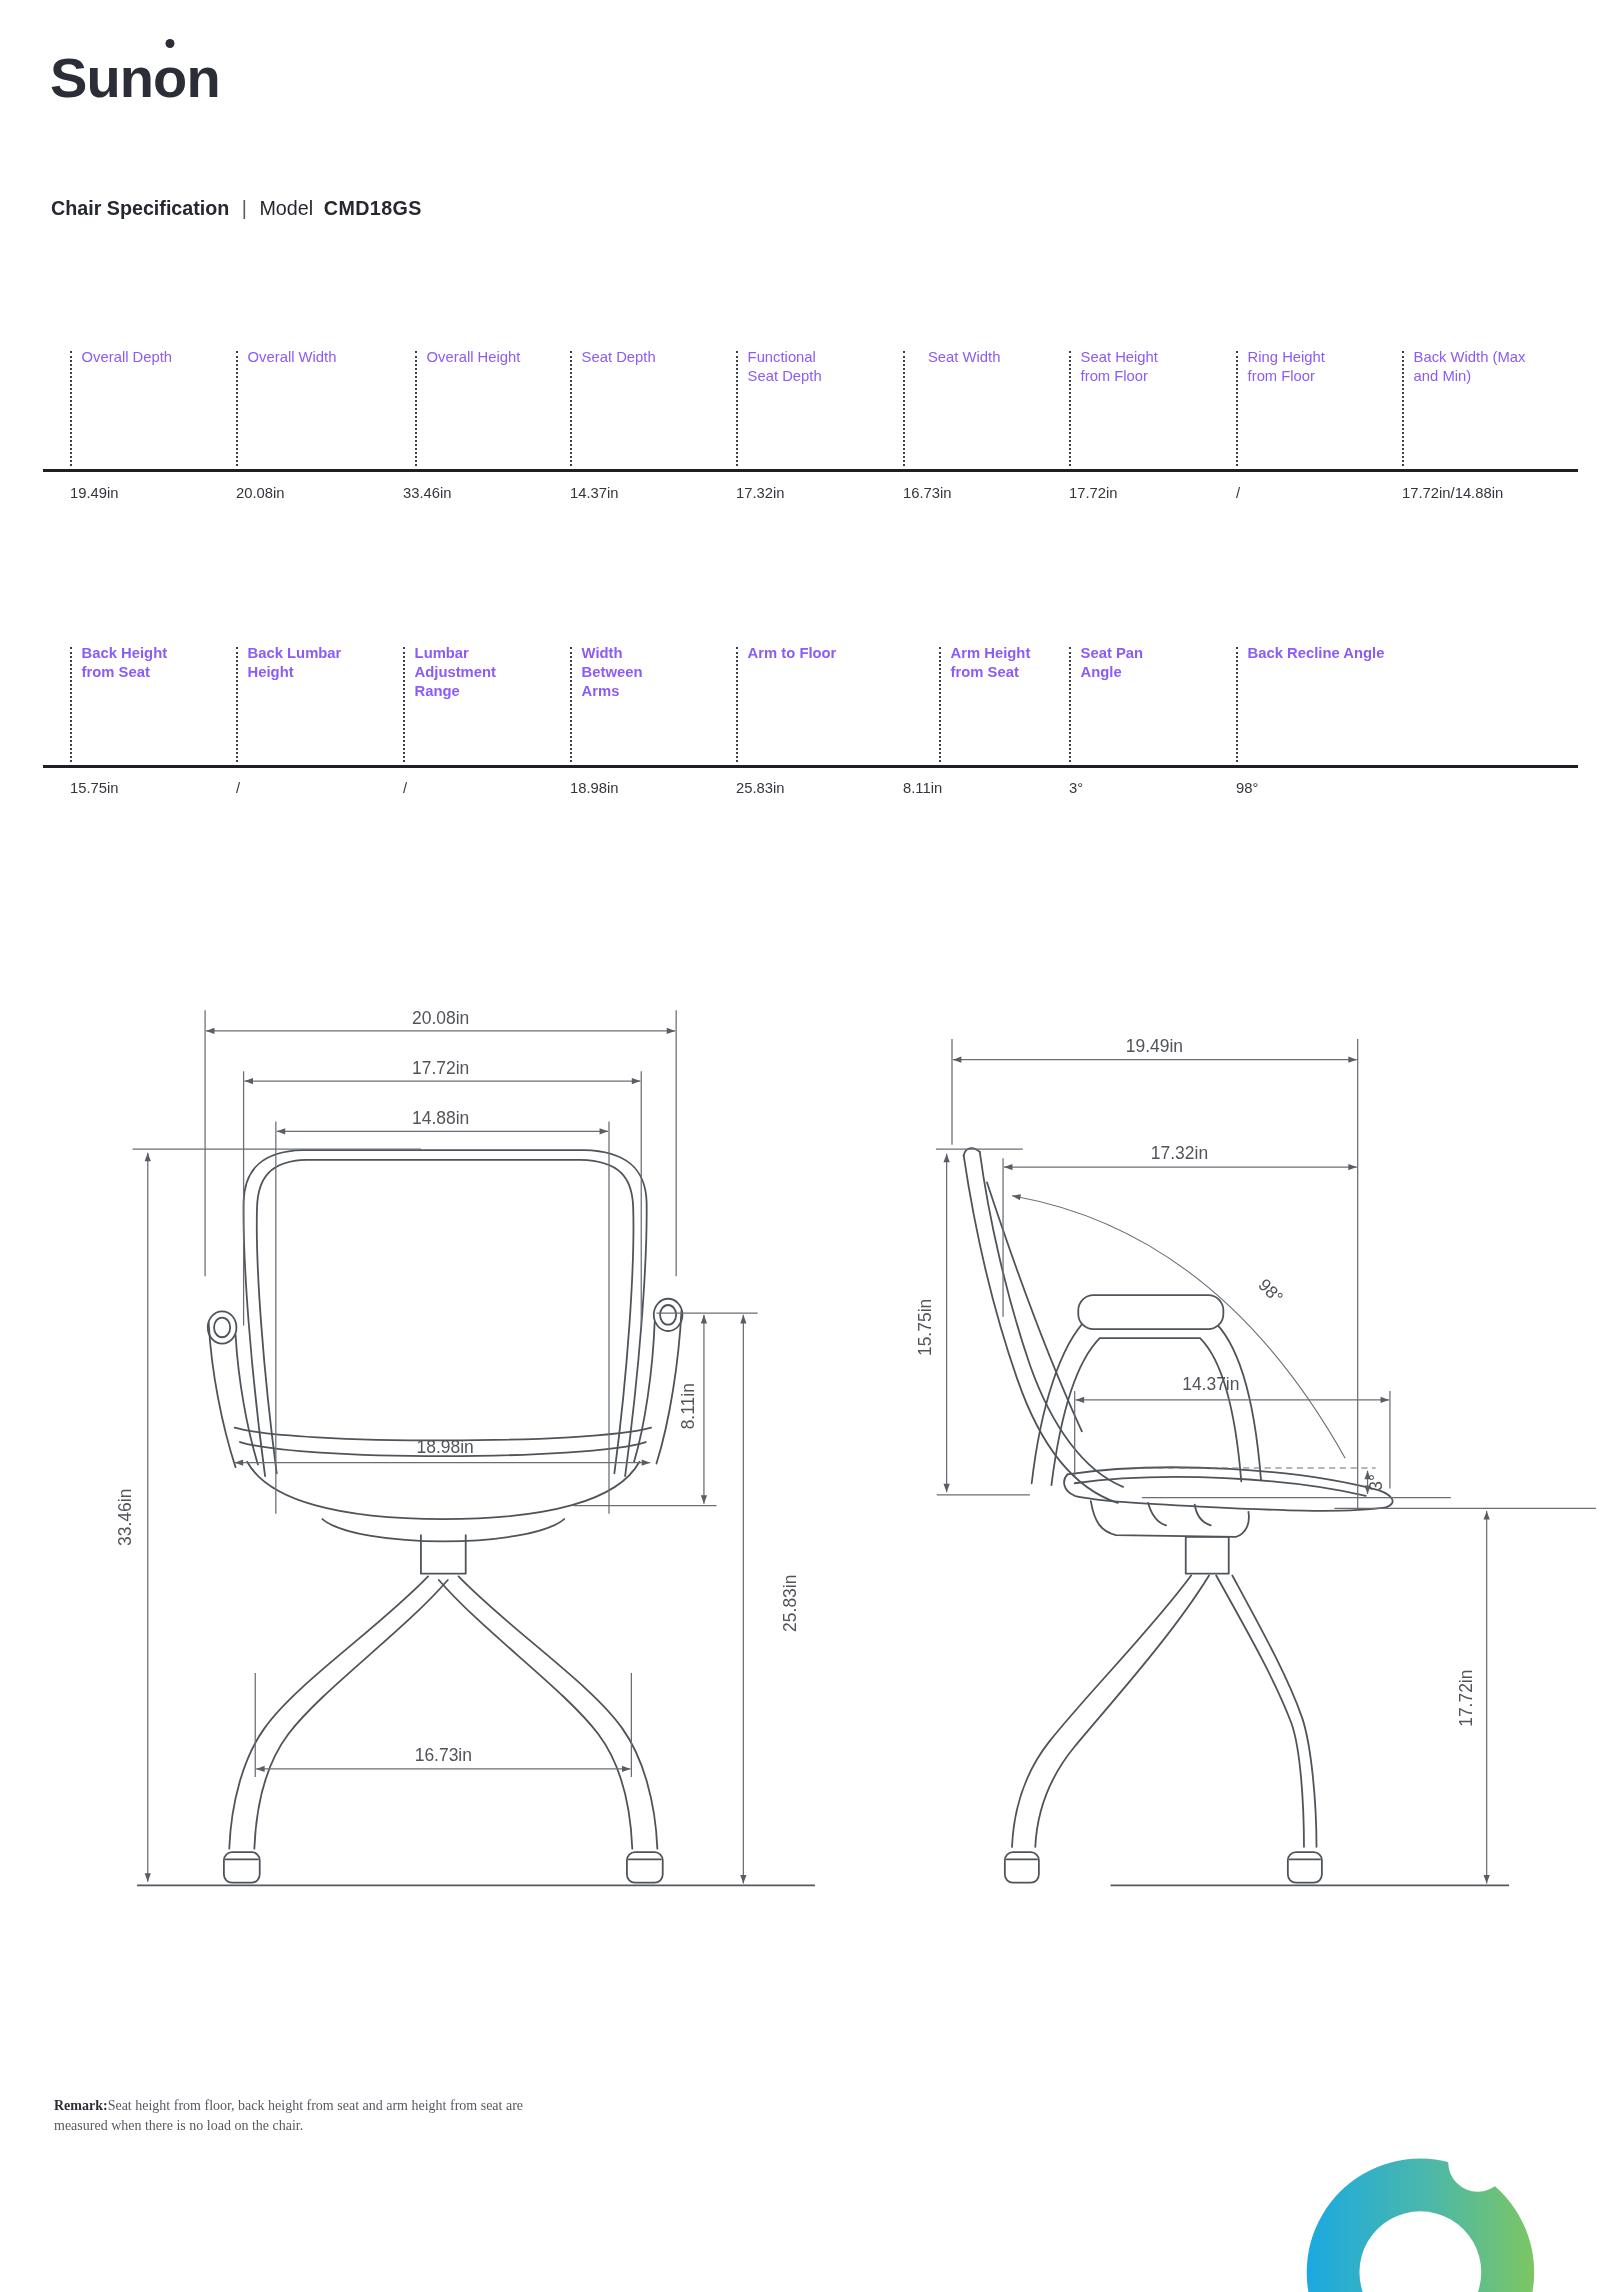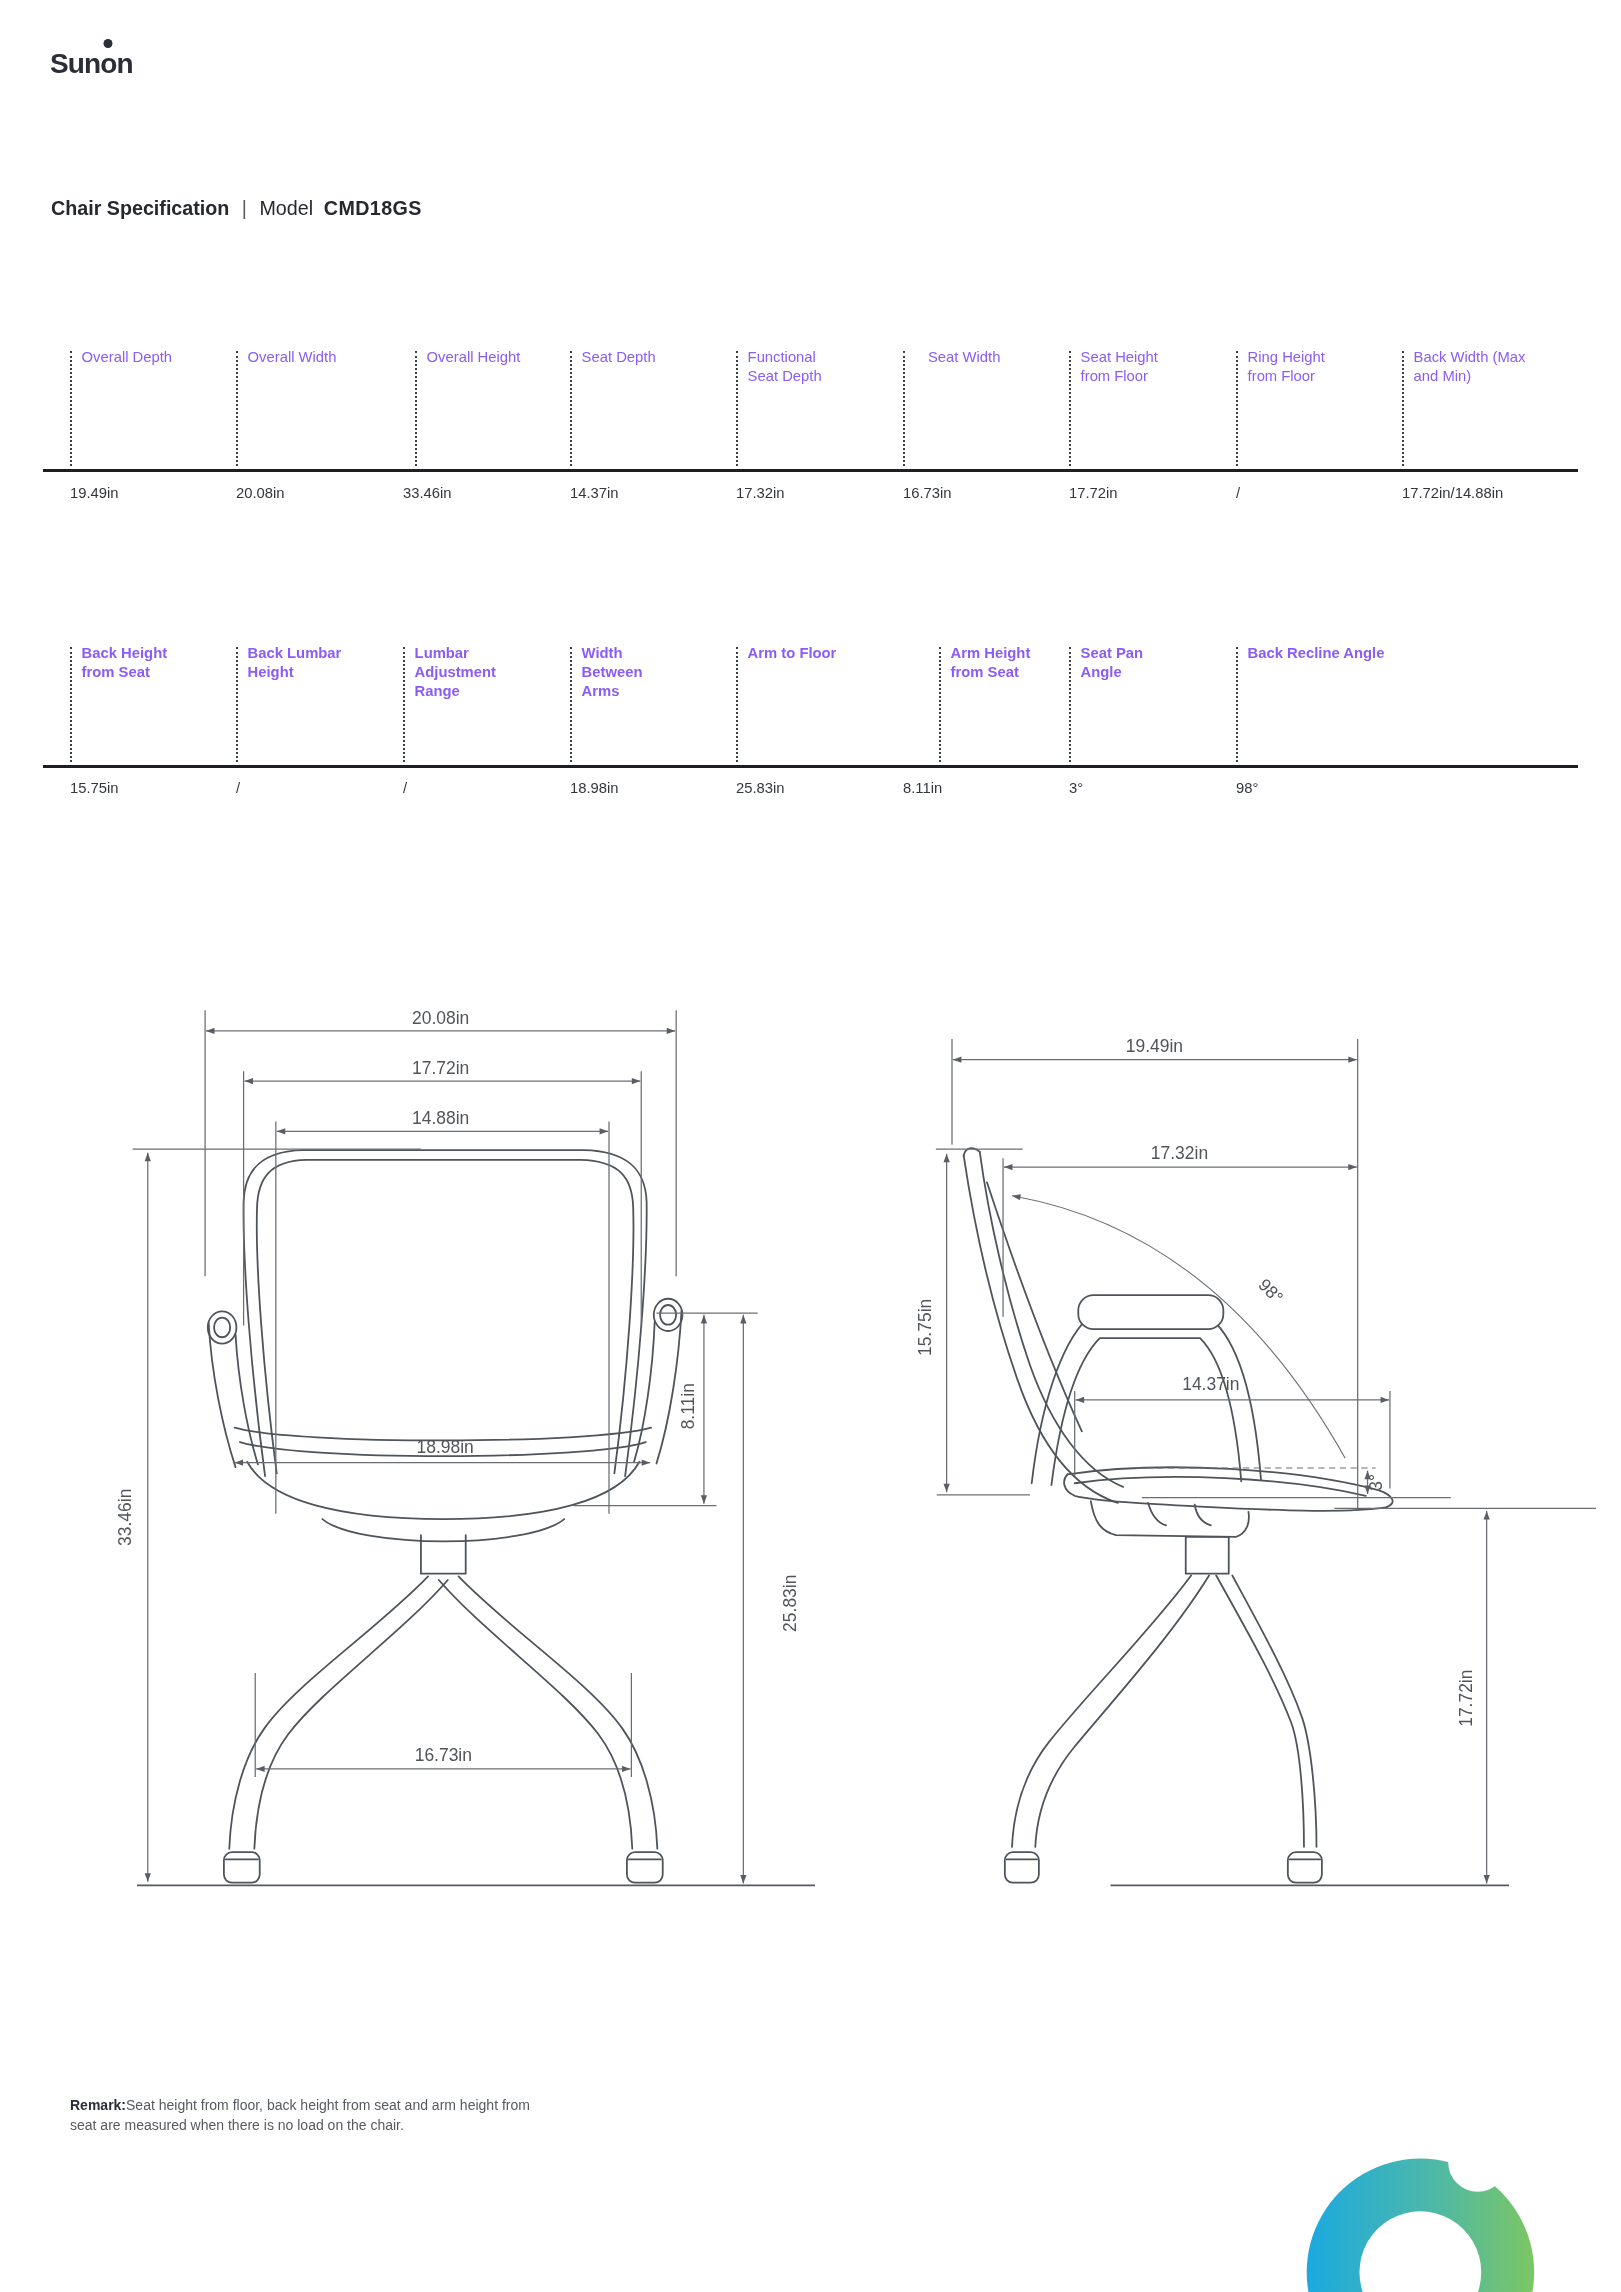--- a/index.html
+++ b/index.html
@@ -1,19 +1,19 @@
 <!DOCTYPE html>
 <html style="font-size:14.3px"><head>
 <meta charset="utf-8">
 <style>
   html,body{margin:0;padding:0;background:#ffffff;}
   .page{position:relative;width:1621px;height:2293px;background:#ffffff;overflow:hidden;
         font-family:"Liberation Sans", sans-serif;color:#2e3138;}
   
-  .brand{position:absolute;left:50px;top:50px;font-size:28px;font-weight:bold;
+  .brand{position:absolute;left:50px;top:50px;font-size:56px;font-weight:bold;
          letter-spacing:-0.9px;color:#2b2e36;line-height:1;}
   .brand .bo{position:relative;display:inline-block;}
   .brand .bdot{position:absolute;left:50%;top:-10.7px;transform:translateX(-50%);
                width:9px;height:9px;border-radius:50%;background:#2b2e36;}
   
   .heading{position:absolute;left:51px;top:165px;font-size:19.7px;color:#25282f;margin-top:32px;}
   .h-title{font-weight:bold;}
   .h-sep{margin:0 12.5px;color:#555a61;font-weight:normal;}
   .h-model-label{font-weight:normal;margin-right:10.7px;}
   .h-model{font-weight:bold;letter-spacing:0.4px;}
@@ -26,22 +26,22 @@
   .spec-val{position:absolute;font-size:14.8px;color:#33373d;white-space:nowrap;}
   .rule{position:absolute;left:43px;width:1535px;height:2.7px;background:#1c1f24;}
   .t1 .spec-col{top:348px;}
   .t2 .spec-col{top:644px;font-weight:bold;}
   .t1v{top:485px;}
   .t2v{top:780px;}
   
   .drawing{position:absolute;left:0;top:0;}
   .dimtext{font-family:"Liberation Sans", sans-serif;font-size:19.5px;fill:#515459;}
   
-  .remark{position:absolute;left:70px;top:2096px;width:475px;font-size:14px;
-          line-height:19.7px;color:#565a60;}
+  .remark{position:absolute;left:54px;top:2096px;width:475px;font-size:14px;
+          line-height:19.7px;color:#565a60;font-family:Liberation Serif, serif;}
   .remark b{color:#2b2e36;font-weight:bold;}
 </style>
 </head>
 <body>
 
 <div class="page">
 
   <div class="brand"><span>Sun</span><span class="bo"><span>o</span><span class="bdot"></span></span><span>n</span></div>
 
   <div class="heading">

